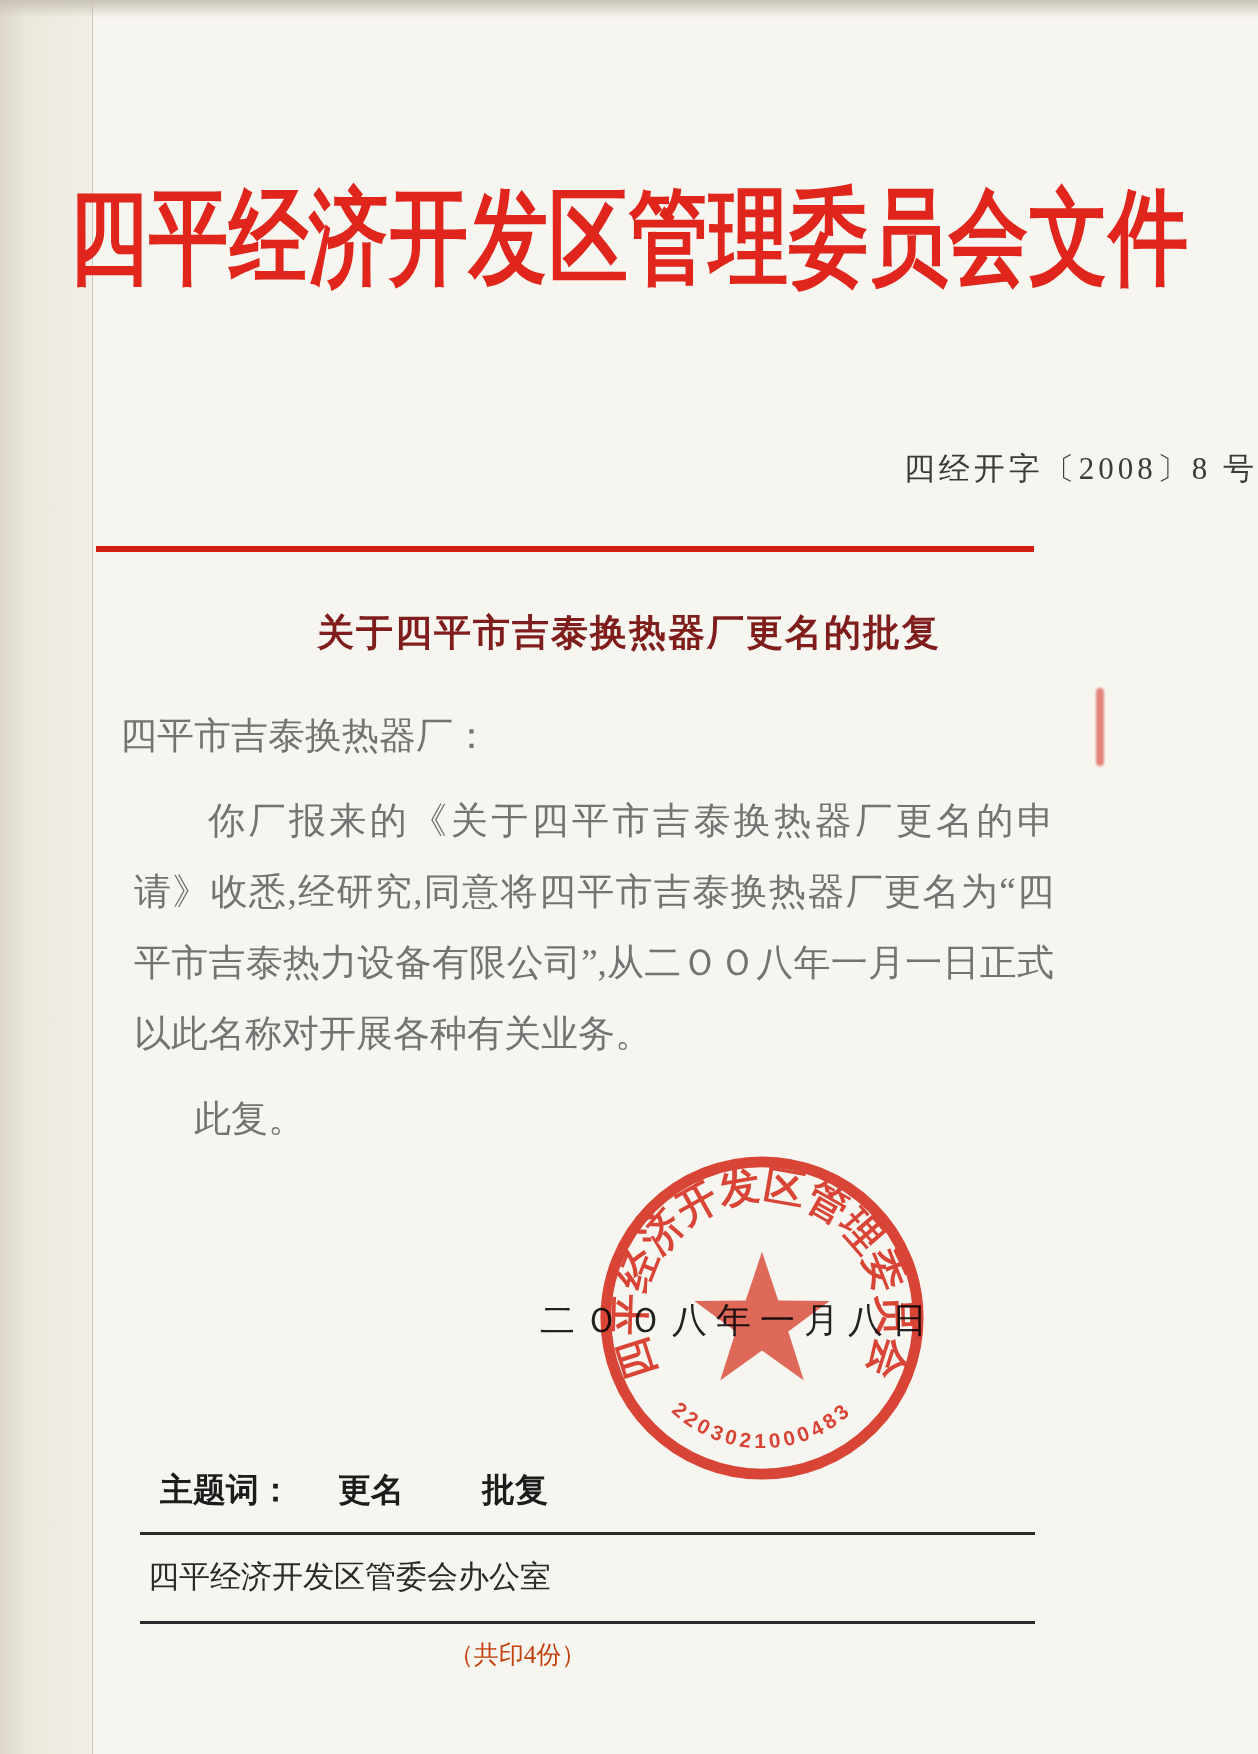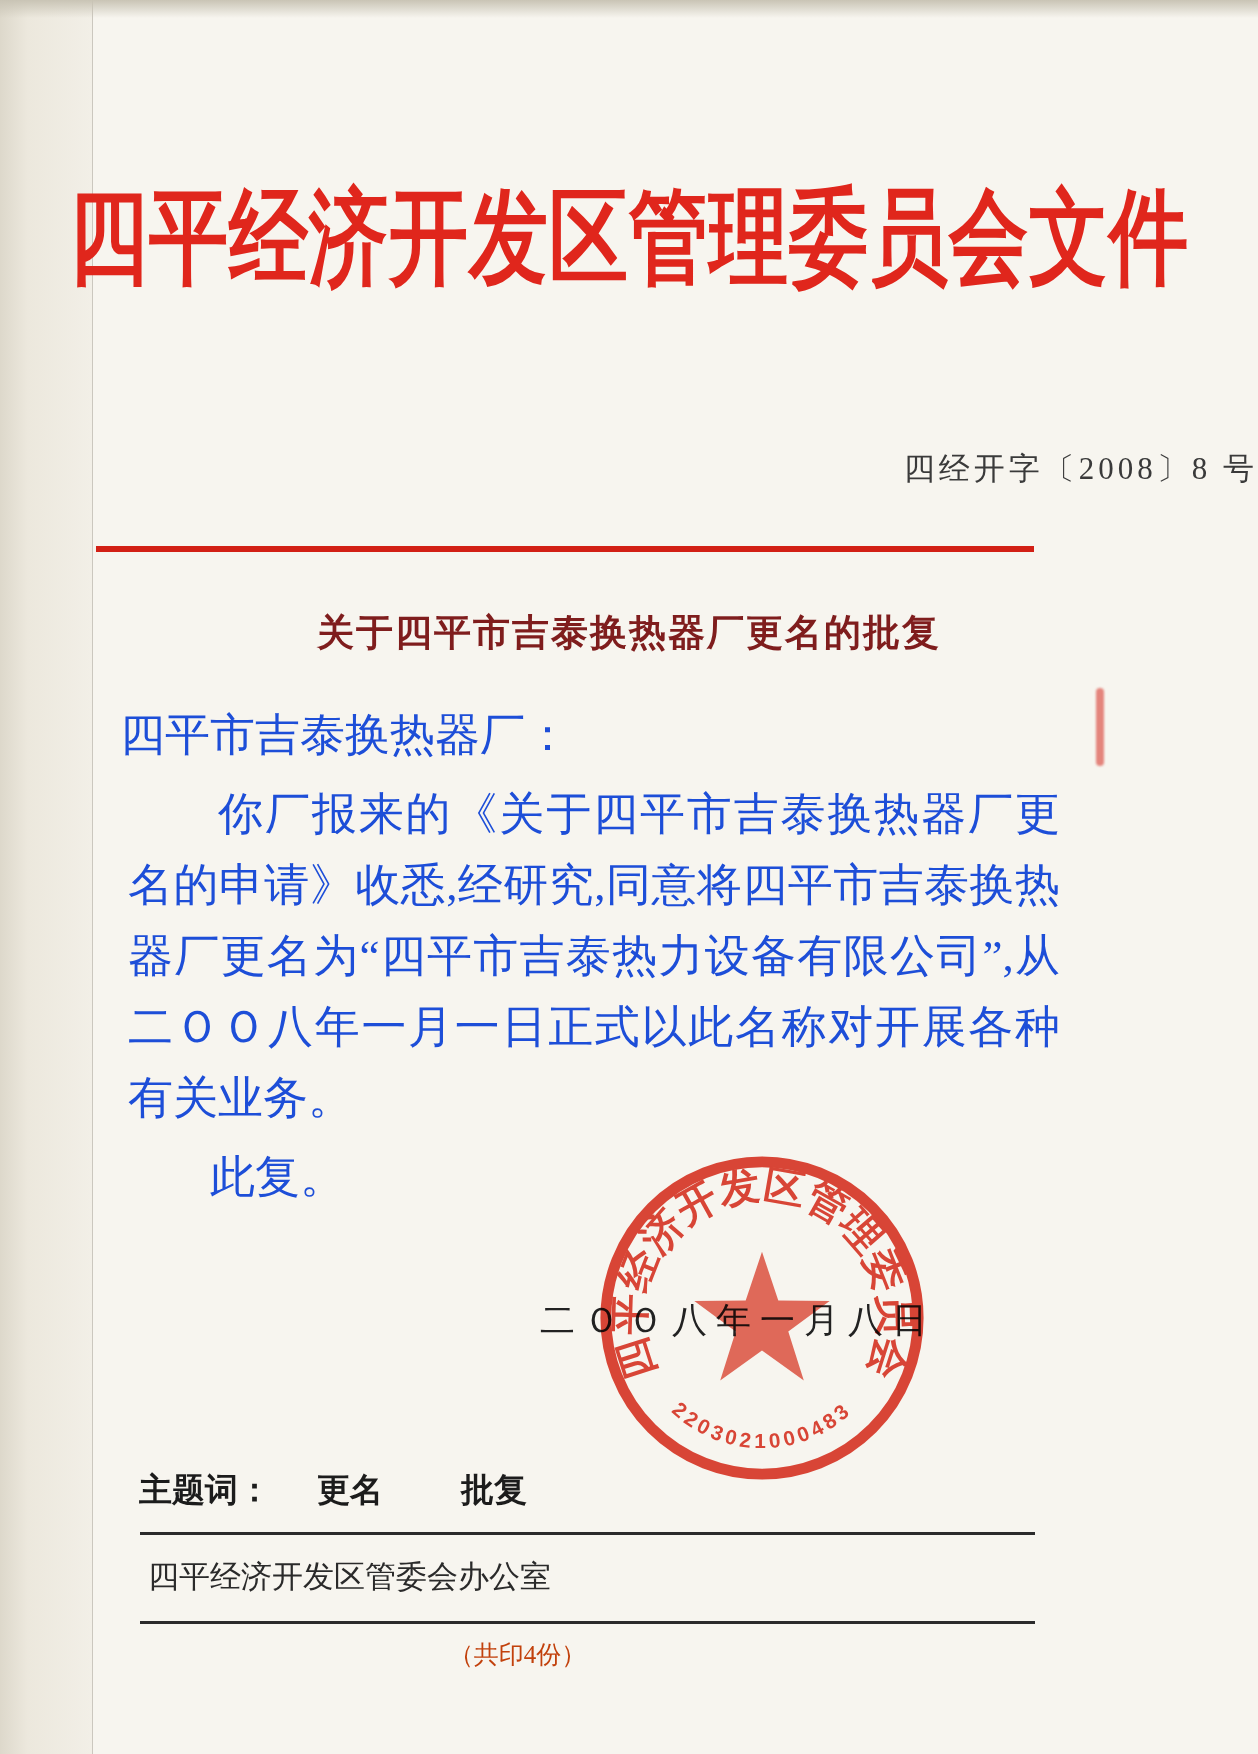--- a/index.html
+++ b/index.html
@@ -47,38 +47,38 @@
   }
   .doc-title{
     position:absolute;left:0;top:608px;width:1258px;
     text-align:center;
     font-family:"Liberation Sans","DejaVu Sans",sans-serif;
     font-size:37px;font-weight:bold;color:#7f1d1d;letter-spacing:2px;
   }
   
   .body-block{
     position:absolute;left:120px;top:700px;width:948px;
-    font-size:45px;line-height:71px;color:#1d4ed8;
+    font-size:37px;line-height:71px;color:#737373;
   }
   .salutation{margin:0;}
-  .body-para{margin:8px;text-indent:2em;text-align:justify;}
+  .body-para{margin:14px;text-indent:2em;text-align:justify;}
   .closing{margin:0;text-indent:2em;}
   
   .date-line{
     position:absolute;left:540px;top:1297px;
     font-size:35px;letter-spacing:9px;color:#222;white-space:nowrap;
     z-index:1;
   }
   .seal{
     position:absolute;left:594px;top:1150px;width:336px;height:336px;
     z-index:2;mix-blend-mode:multiply;opacity:.92;
   }
   
   .keywords-row{
-    position:absolute;left:139px;top:1468px;width:900px;
+    position:absolute;left:160px;top:1468px;width:900px;
     font-family:"Liberation Sans","DejaVu Sans",sans-serif;
     font-size:33px;font-weight:bold;color:#1c1c1c;
   }
   .kw-item{margin-left:46px;}
   .kw-item+.kw-item{margin-left:78px;}
   .black-rule{
     position:absolute;left:140px;width:895px;height:3px;
     background:#2b2b2b;border:none;margin:0;
   }
   .rule-1{top:1532px;}

